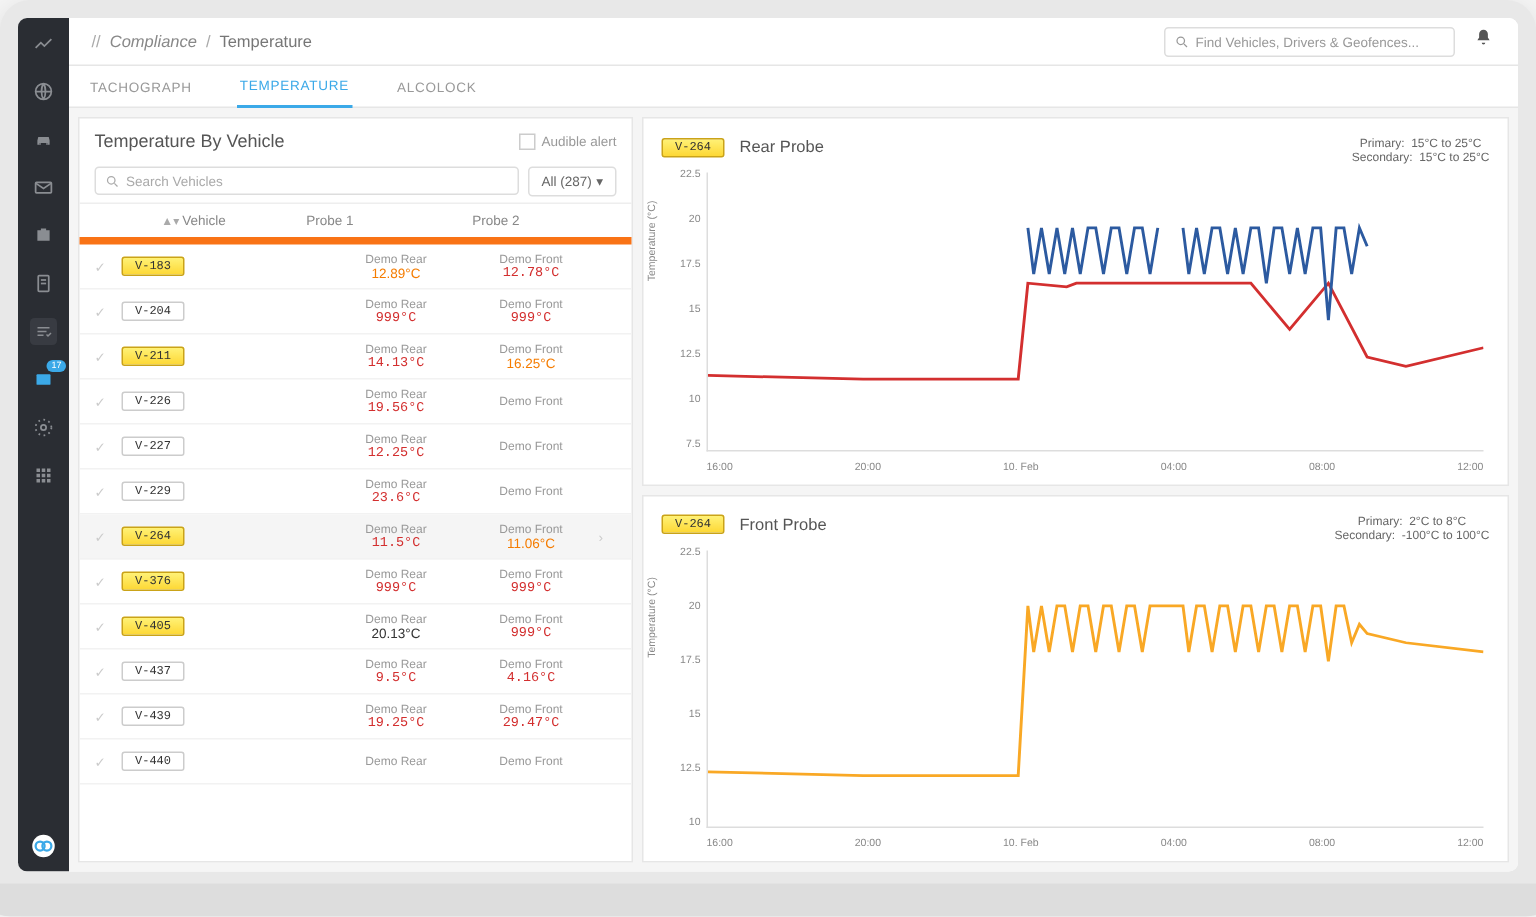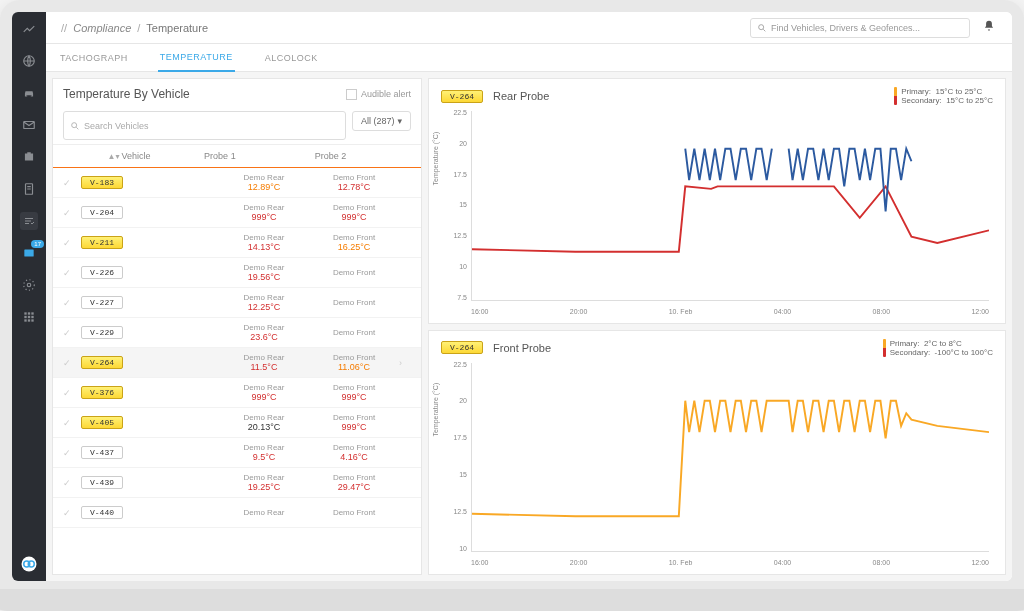--- a/index.html
+++ b/index.html
@@ -9,57 +9,57 @@
 .screen { width: 100%; height: 100%; background: #fff; border-radius: 6px; overflow: hidden; display: flex; }
 .sidebar { width: 34px; background: #2a2d33; display: flex; flex-direction: column; align-items: center; padding-top: 8px; gap: 14px; flex-shrink: 0; position: relative; }
 .sidebar-icon { width: 18px; height: 18px; display: flex; align-items: center; justify-content: center; color: #8a8d92; cursor: pointer; }
 .sidebar-icon.active { background: #383b42; border-radius: 3px; padding: 3px; }
 .sidebar-bottom { position: absolute; bottom: 8px; }
 .main { flex: 1; display: flex; flex-direction: column; overflow: hidden; }
 .topbar { height: 32px; background: #fff; border-bottom: 1px solid #e6e6e6; display: flex; align-items: center; padding: 0 12px; flex-shrink: 0; }
 .breadcrumb { font-size: 11px; color: #777; }
 .breadcrumb .sep { color: #aaa; margin: 0 3px; }
 .breadcrumb .bc1 { color: #888; font-style: italic; }
-.search-global { margin-left: auto; width: 220px; height: 20px; border: 1px solid #ddd; border-radius: 3px; display: flex; align-items: center; padding: 0 6px; font-size: 9px; color: #999; }
+.search-global { margin-left: auto; width: 194px; height: 20px; border: 1px solid #ddd; border-radius: 3px; display: flex; align-items: center; padding: 0 6px; font-size: 9px; color: #999; }
 .search-global svg { margin-right: 4px; }
 .bell { margin-left: 12px; margin-right: 4px; color: #555; }
 .tabs { height: 28px; background: #fff; border-bottom: 1px solid #e6e6e6; display: flex; align-items: center; padding: 0 12px; font-size: 9px; color: #999; gap: 28px; flex-shrink: 0; }
 .tab { padding: 8px 2px; cursor: pointer; letter-spacing: 0.5px; }
 .tab.active { color: #3ba9e8; border-bottom: 2px solid #3ba9e8; }
 .content { flex: 1; display: flex; overflow: hidden; background: #f5f5f5; padding: 6px; gap: 6px; }
 .left-panel { width: 370px; background: #fff; display: flex; flex-direction: column; border: 1px solid #e6e6e6; }
 .panel-header { padding: 8px 10px 6px 10px; display: flex; align-items: center; justify-content: space-between; }
 .panel-title { font-size: 12px; color: #555; }
 .audible { font-size: 9px; color: #999; display: flex; align-items: center; gap: 4px; }
 .checkbox { width: 11px; height: 11px; border: 1px solid #ccc; }
 .search-row { padding: 4px 10px; display: flex; gap: 6px; }
-.search-vehicles { flex: 1; height: 29px; border: 1px solid #ddd; border-radius: 3px; display: flex; align-items: center; padding: 0 6px; font-size: 9px; color: #aaa; }
+.search-vehicles { flex: 1; height: 19px; border: 1px solid #ddd; border-radius: 3px; display: flex; align-items: center; padding: 0 6px; font-size: 9px; color: #aaa; }
 .filter-btn { height: 20px; border: 1px solid #ddd; border-radius: 3px; padding: 0 8px; font-size: 9px; color: #666; display: flex; align-items: center; }
-.table-header { display: flex; padding: 6px 10px; border-top: 1px solid #eee; border-bottom: 1px solid #f97316; font-size: 9px; color: #888; gap: 28px; }
+.table-header { display: flex; padding: 6px 10px; border-top: 1px solid #eee; border-bottom: 5px solid #f97316; font-size: 9px; color: #888; gap: 28px; }
 .col-check { width: 18px; }
 .col-vehicle { flex: 1; }
 .col-probe { width: 90px; text-align: center; }
 .table-body { flex: 1; overflow-y: auto; }
 .row { display: flex; align-items: center; padding: 4px 10px; border-bottom: 1px solid #f2f2f2; font-size: 9px; min-height: 30px; }
 .row.selected { background: #f5f5f5; }
 .row .chevron { width: 12px; color: #ccc; }
 .check { width: 18px; color: #ccc; }
 .vtag { background: linear-gradient(#fff176, #fdd835); border: 1px solid #caa318; border-radius: 2px; padding: 1px 8px; font-size: 8px; color: #333; display: inline-block; font-family: Liberation Mono, monospace; }
 .vtag.plain { background: #fff; border: 1px solid #ccc; }
 .probe-cell { width: 90px; text-align: center; }
 .probe-name { color: #999; font-size: 8px; }
 .probe-val { font-size: 9px; }
-.val-red { color: #d32f2f; }
+.val-red { color: #d32f2f; font-family: Liberation Mono, monospace; }
 .val-orange { color: #f57c00; }
 .val-normal { color: #333; }
 .right-panel { flex: 1; display: flex; flex-direction: column; gap: 6px; }
 .chart-card { flex: 1; background: #fff; border: 1px solid #e6e6e6; padding: 8px 12px; display: flex; flex-direction: column; overflow: hidden; }
 .chart-header { display: flex; align-items: center; gap: 10px; font-size: 11px; }
 .chart-title { color: #555; }
-.chart-legend { margin-left: auto; font-size: 8px; color: #666; text-align: left; display:flex; gap:4px; }
+.chart-legend { margin-left: auto; font-size: 8px; color: #666; text-align: center; display:flex; gap:4px;flex-direction:column; }
 .legend-bar { width: 3px; border-radius: 1px; }
 .chart-area { flex: 1; position: relative; margin-top: 4px; }
 .ylabel { position: absolute; left: -6px; top: 50%; transform: rotate(-90deg) translateX(30px); transform-origin: left; font-size: 7px; color: #888; white-space: nowrap; }
 .yticks { position: absolute; left: 8px; top: 0; bottom: 14px; display: flex; flex-direction: column; justify-content: space-between; font-size: 7px; color: #888; text-align: right; width: 18px; }
 .plot { position: absolute; left: 30px; right: 4px; top: 2px; bottom: 14px; border-left: 1px solid #ddd; border-bottom: 1px solid #ddd; }
 .xticks { position: absolute; left: 30px; right: 4px; bottom: 0; display: flex; justify-content: space-between; font-size: 7px; color: #888; }
 .sort-icon { font-size: 8px; color: #aaa; margin-right: 2px; }
 </style>
 </head>
 <body>

